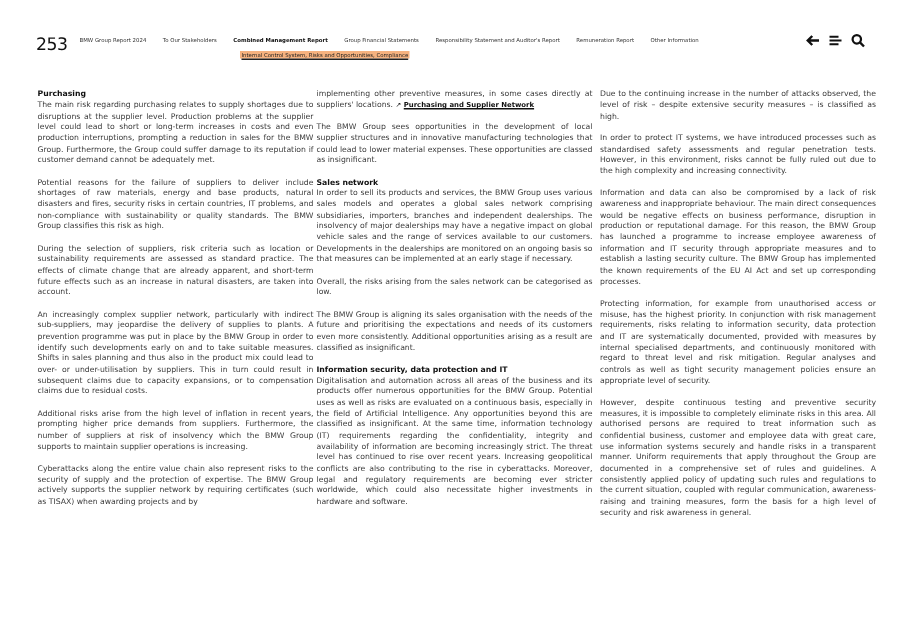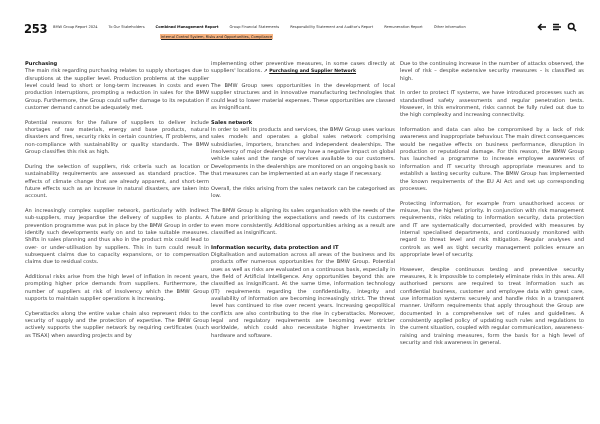--- a/index.html
+++ b/index.html
@@ -1,20 +1,20 @@
 <!DOCTYPE html>
 <html><head>
   <meta charset="utf-8">
   <style>
     * { margin: 0; padding: 0; box-sizing: border-box; }
     html, body { width: 600px; height: 424px; background: #ffffff; overflow: hidden; }
     body { font-family: "DejaVu Sans", sans-serif; color: #333333; position: relative; }
 
     .header { position: absolute; left: 0; top: 0; width: 600px; height: 44px; }
-    .page-num { position: absolute; left: 24px; top: 22px; font-size: 11.5px; font-weight: bold; color: #111; letter-spacing: -0.3px; }
+    .page-num { position: absolute; left: 24px; top: 22px; font-size: 11.5px; font-weight: normal; color: #111; letter-spacing: -0.3px; }
     .nav { position: absolute; left: 53px; top: 25px; display: flex; font-size: 3.6px; color: #333; white-space: nowrap; }
     .nav-item { margin-right: 11px; }
     .nav-item.active { font-weight: bold; color: #111; }
     .subnav { position: absolute; left: 160px; top: 34px; background: #f6b27f; font-size: 3.6px; color: #222; padding: 0.5px 1px; text-decoration: underline; white-space: nowrap; }
 
     .icons { position: absolute; top: 22px; left: 537px; display: flex; align-items: center; }
     .icon { width: 10px; height: 10px; margin-right: 5px; display: block; }
 
     .col { position: absolute; top: 60px; width: 184px; font-size: 5.15px; line-height: 7.35px; color: #3a3a3a; text-align: justify; hyphens: auto; }
     .col1 { left: 25px; }

